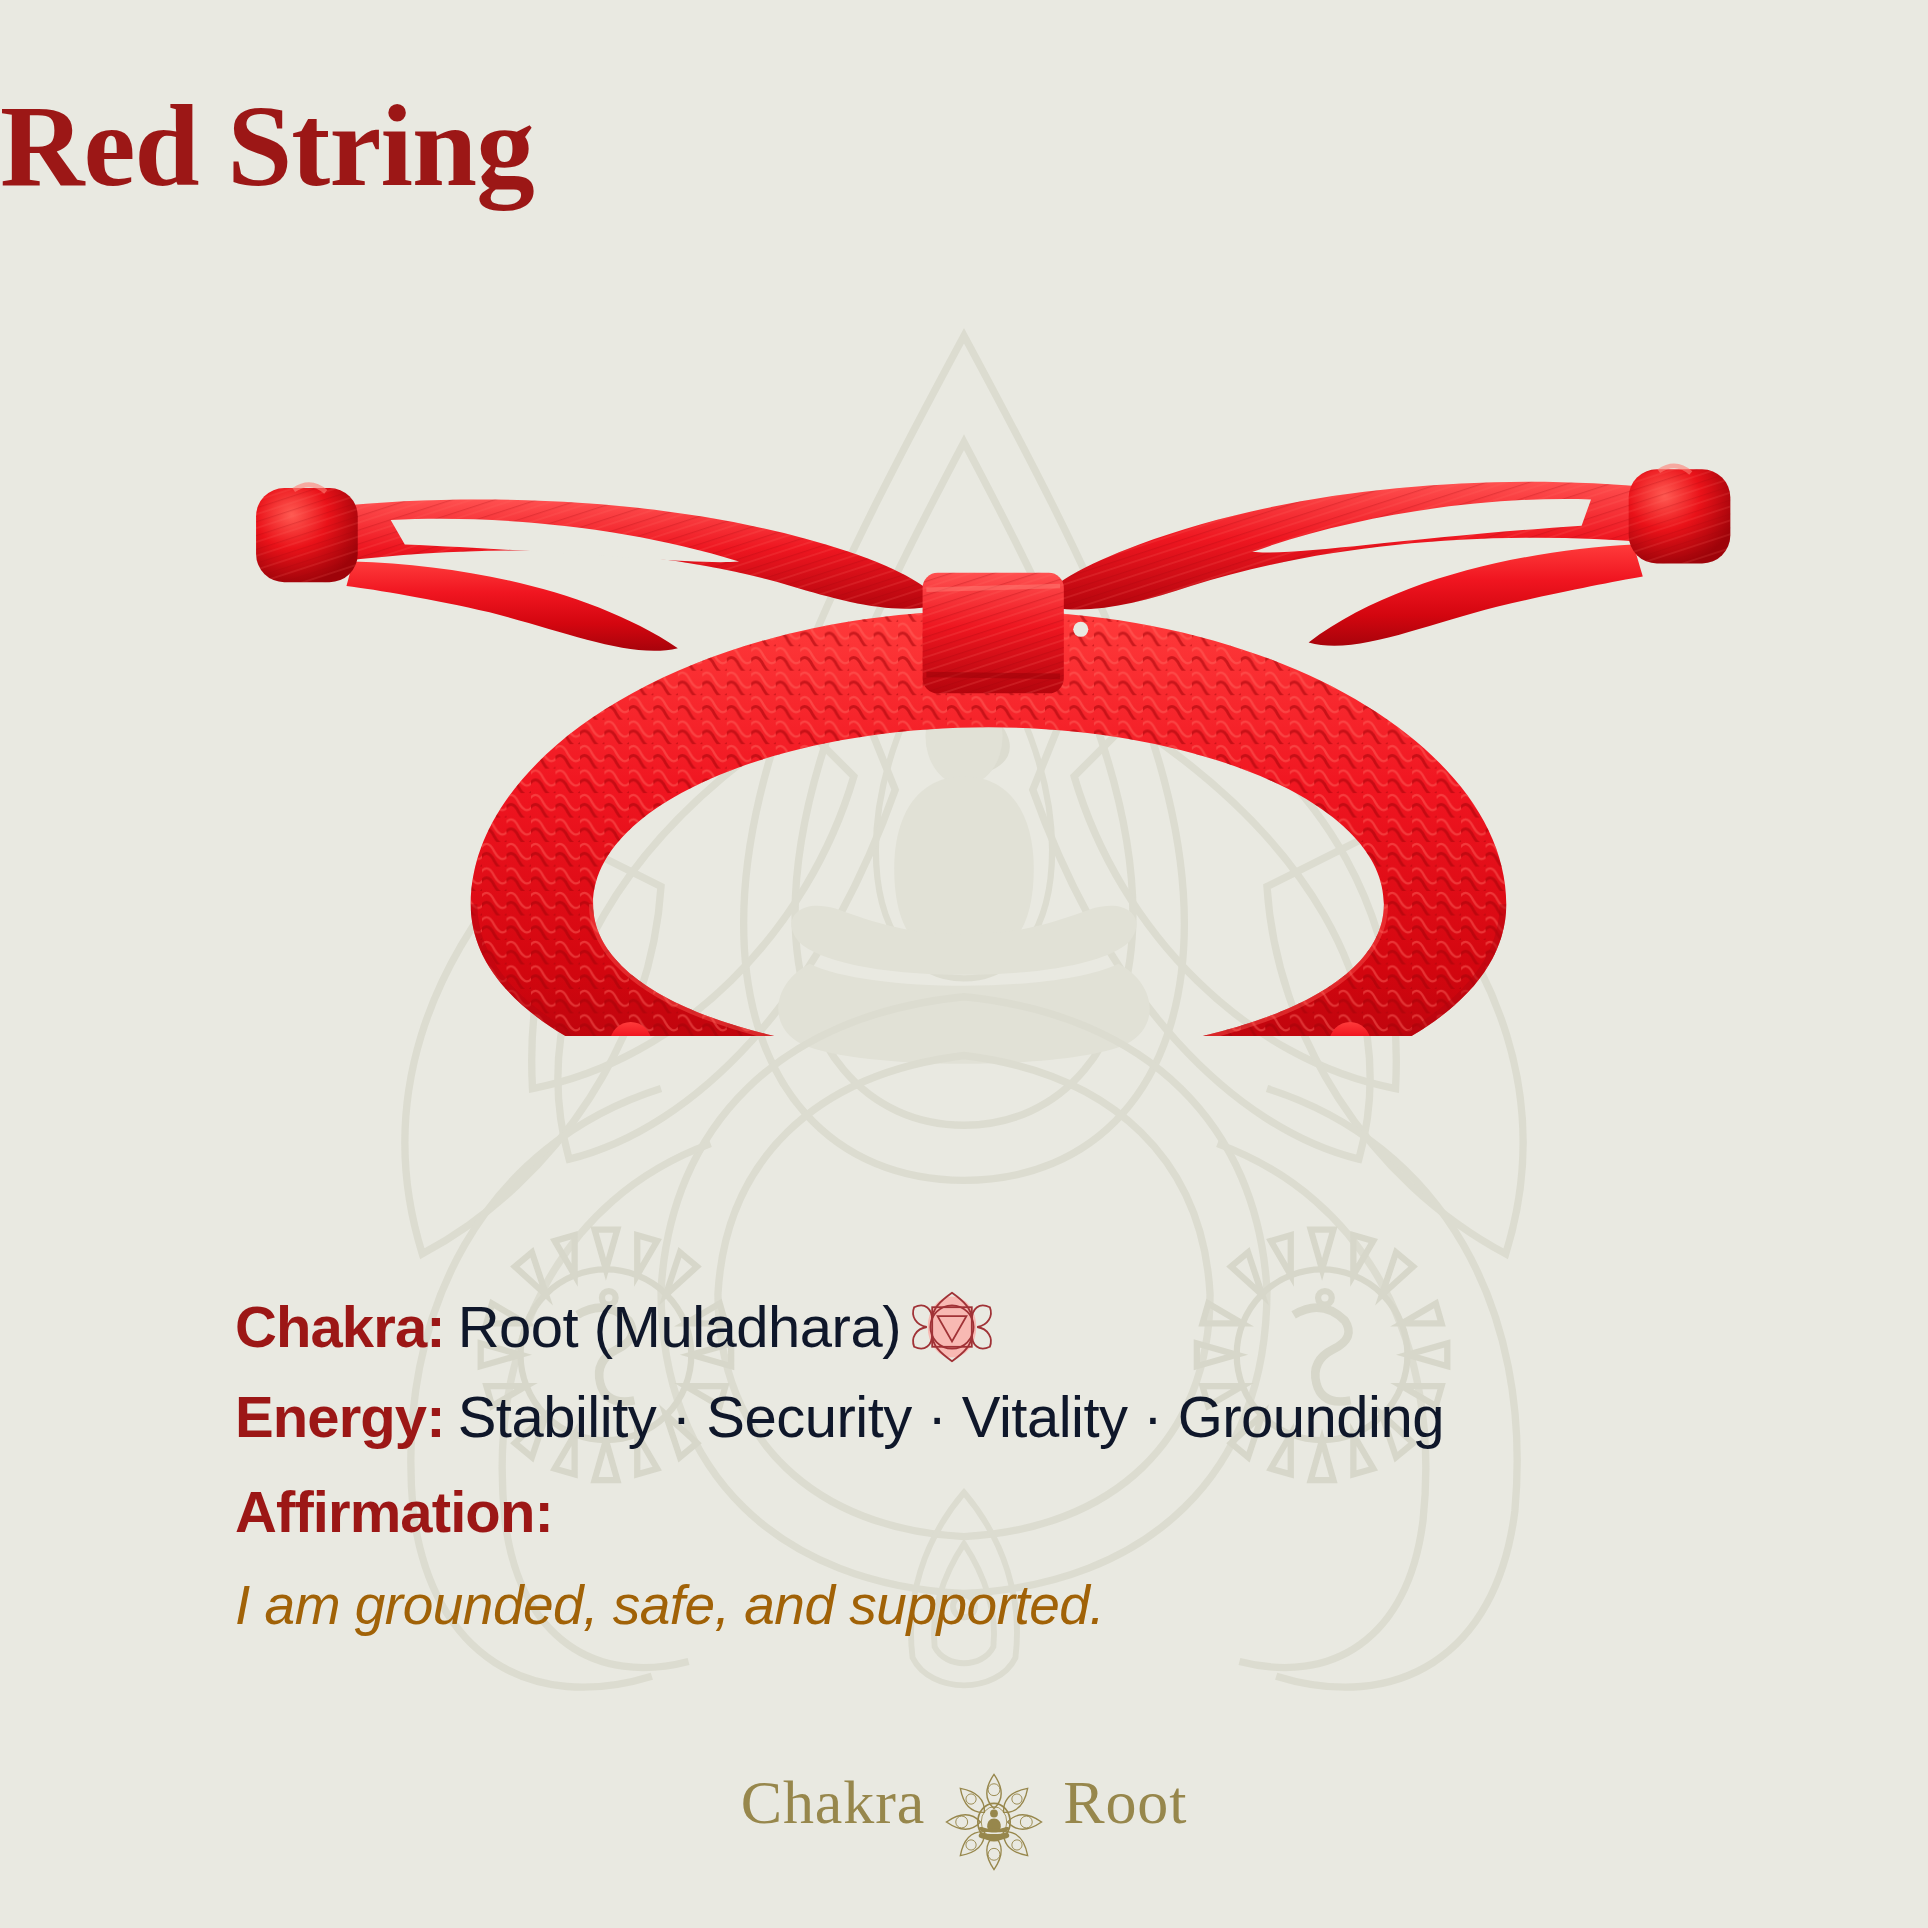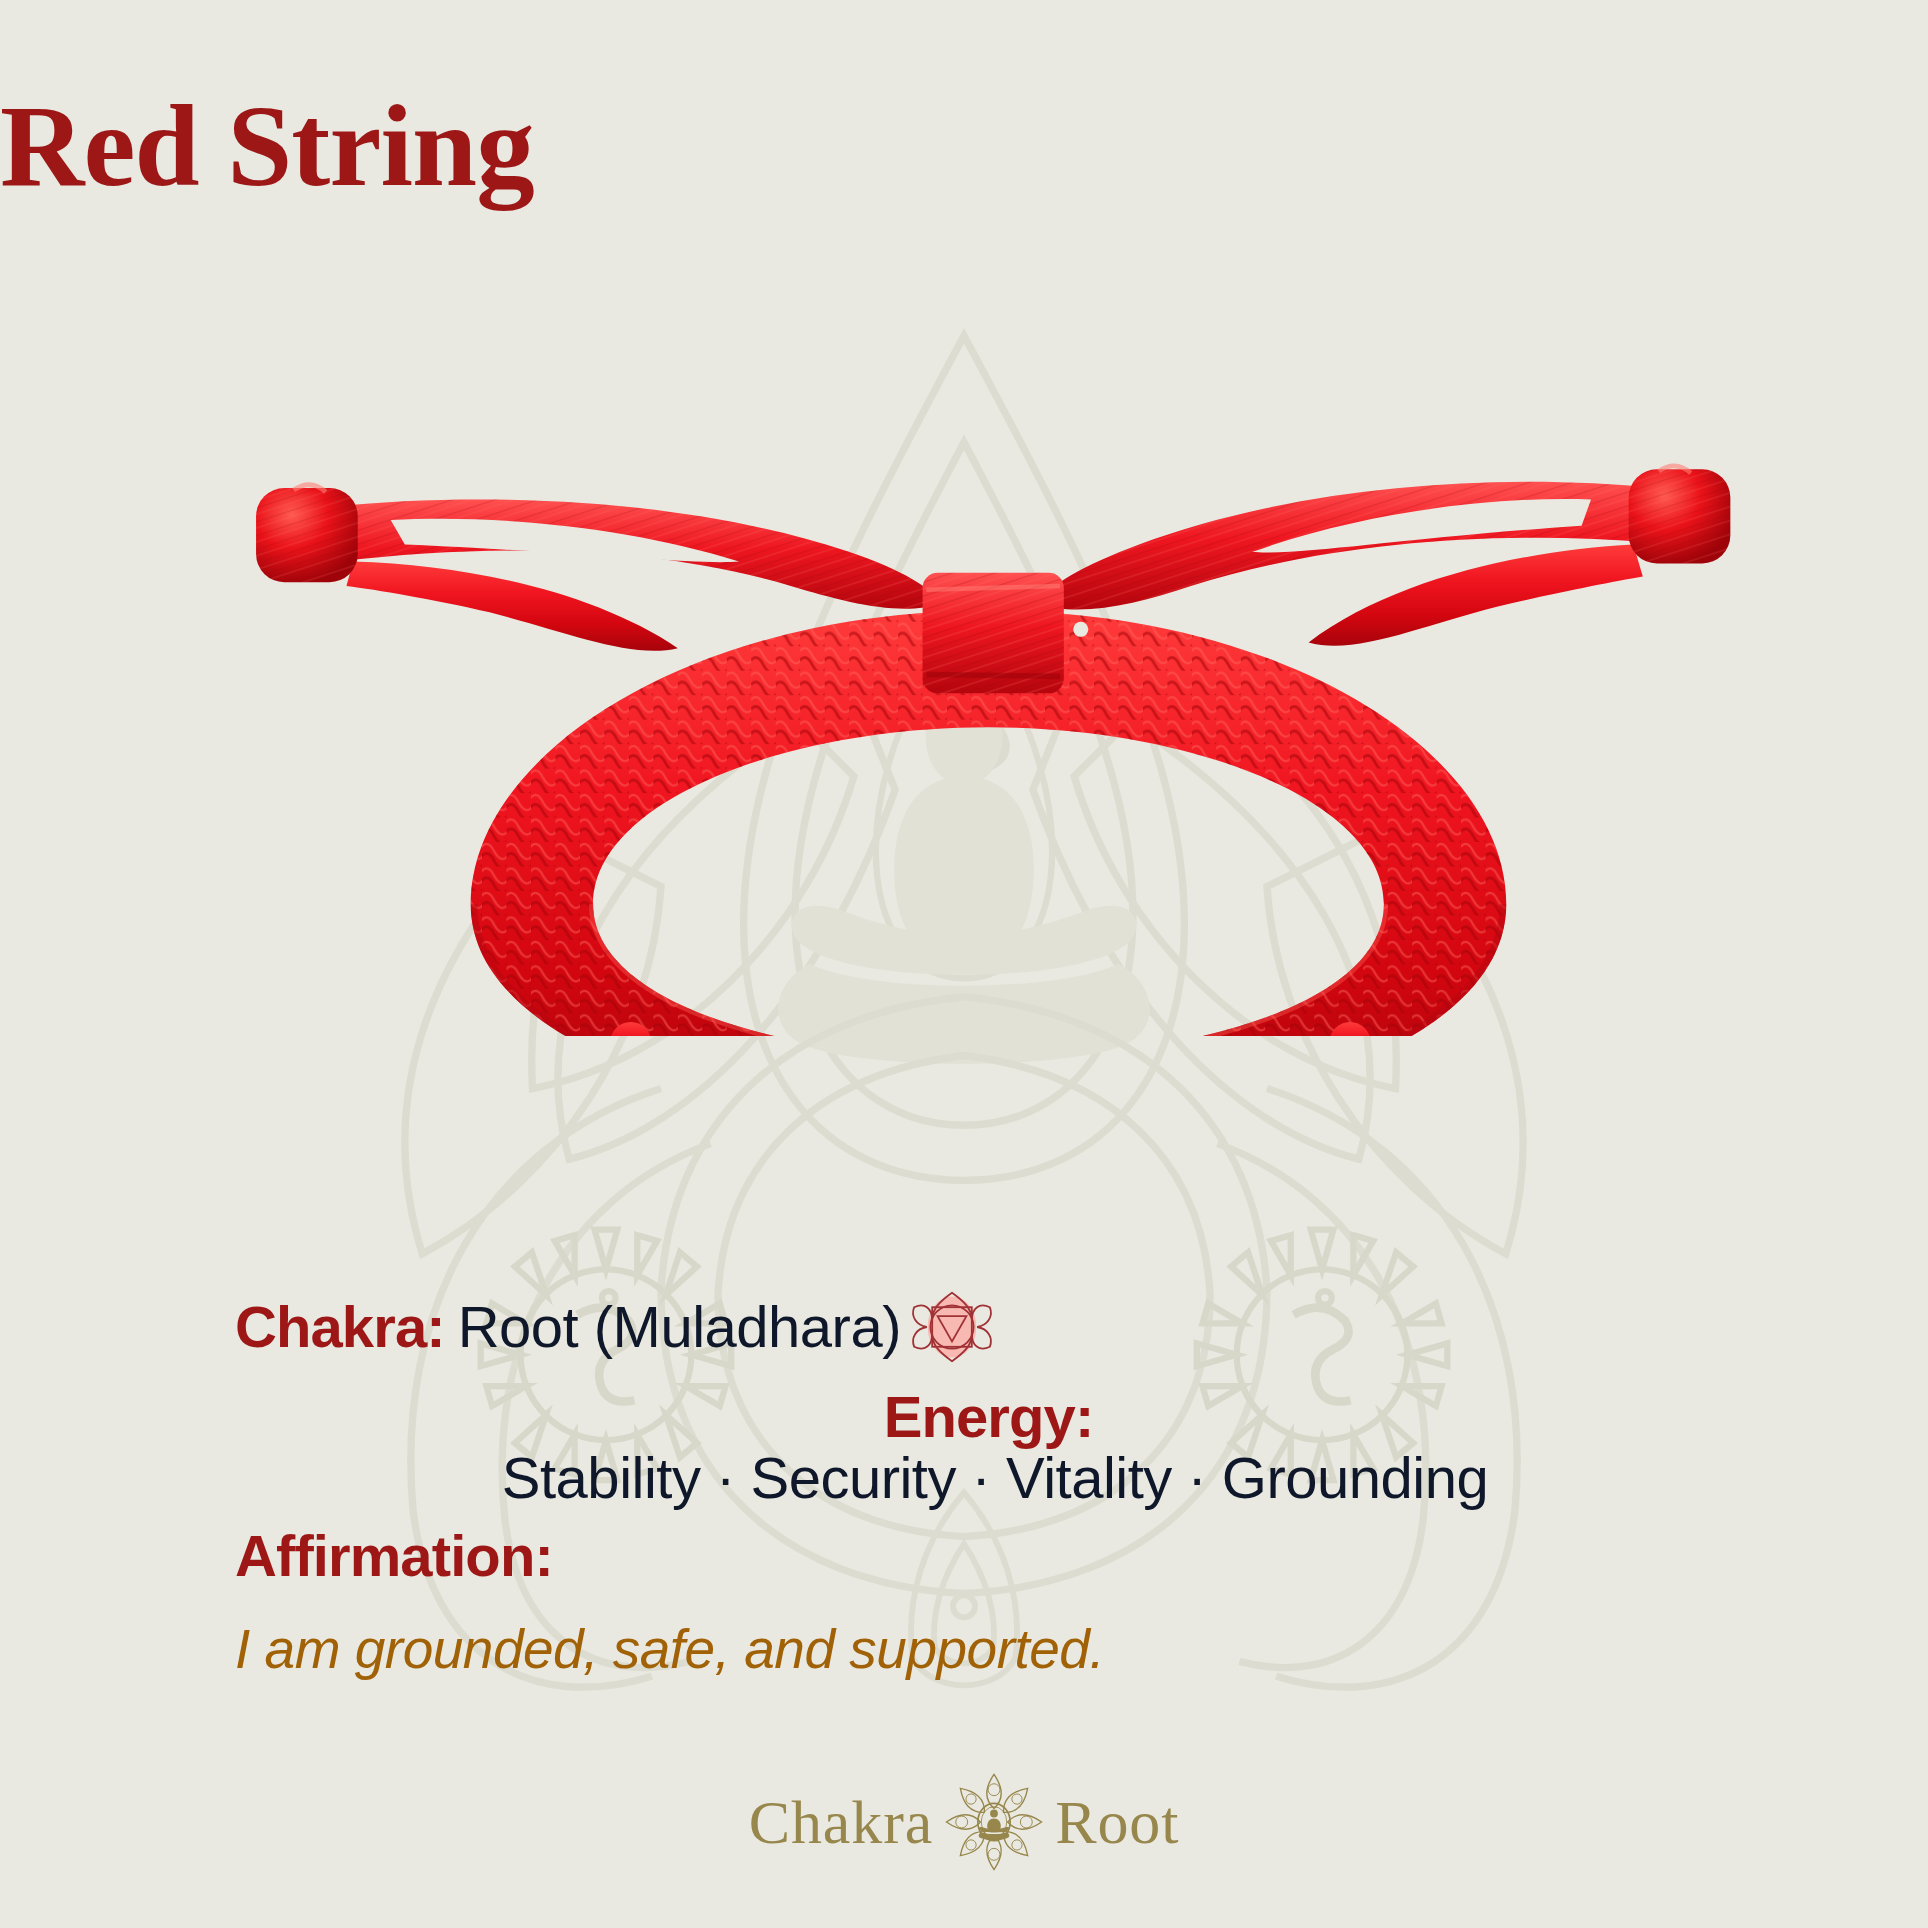--- a/index.html
+++ b/index.html
@@ -62,21 +62,21 @@
   }
 
   .info-row {
     display: flex;
     align-items: center;
     white-space: nowrap;
     text-align: center;
   }
 
   .row-chakra { margin-bottom: 15px; }
-  .row-energy { margin-bottom: 17px; flex-direction: column; }
+  .row-energy { margin-bottom: 34px; }
 
   .lbl {
     font-family: "Liberation Sans", sans-serif;
     font-weight: bold;
     font-size: 58px;
     line-height: 1.05;
     color: #9C1716;
     letter-spacing: -0.9px;
   }
 
@@ -114,23 +114,23 @@
     letter-spacing: -0.5px;
   }
 
   
   #footer {
     position: absolute;
     left: 0;
     bottom: 55px;
     width: 100%;
     display: flex;
-    align-items: center;
+    align-items: flex-start;
     justify-content: center;
-    gap: 10px;
+    gap: 18px;
     z-index: 6;
   }
 
   .brand-word {
     font-family: "Liberation Serif", serif;
     font-size: 62px;
     color: #97874C;
     letter-spacing: 0.9px;
     line-height: 1;
   }

